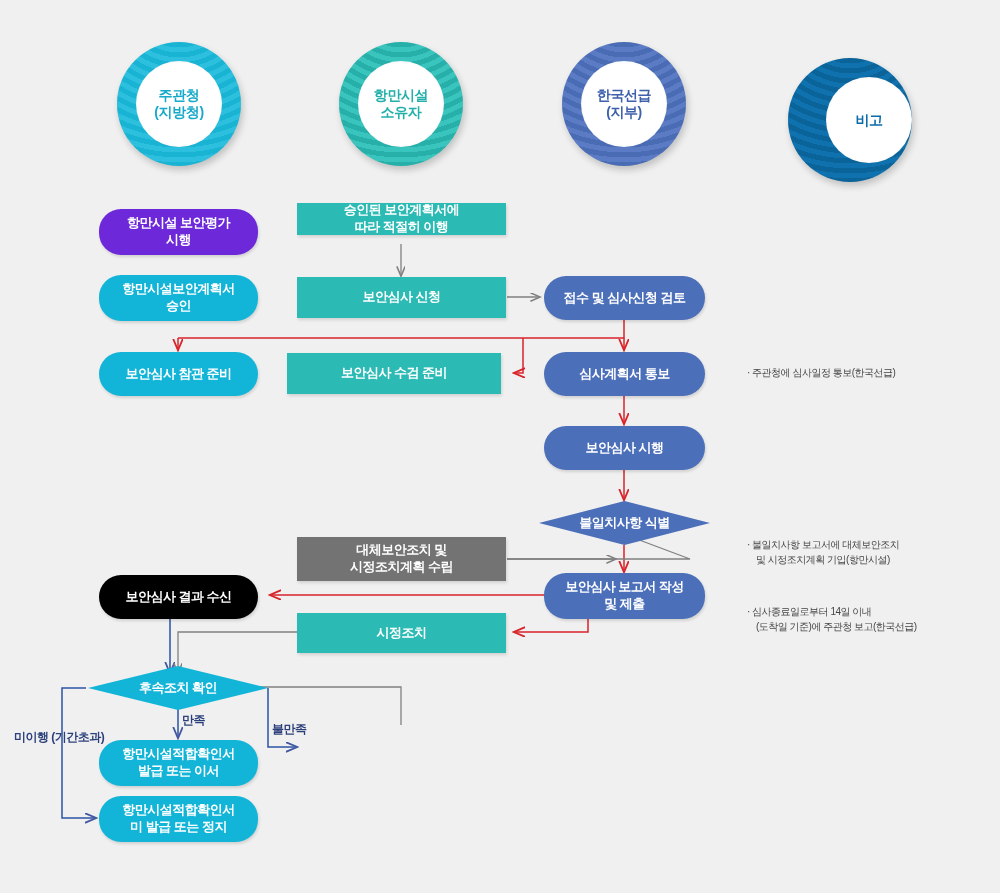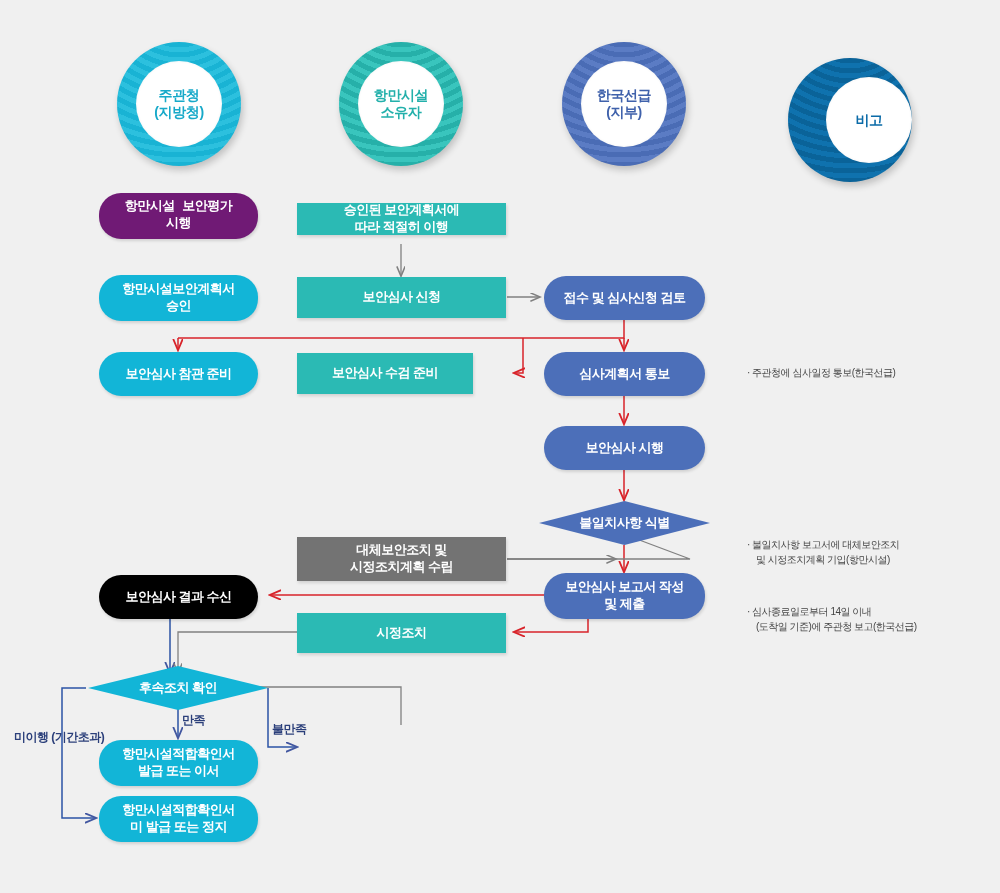--- a/index.html
+++ b/index.html
@@ -190,21 +190,21 @@
     </div>
   </div>
 
   <div class="role" style="left:788px; top:58px; background:
          repeating-radial-gradient(circle at 50% -40%, #0a6399 0 5px, #0f72ae 5px 10px), #0a6399; justify-content: flex-end;">
     <div class="inner" style="color:#0b6ba8">
       <span>비고</span>
     </div>
   </div>
 
-  <div class="node pill" style="left:99px; top:193px; width:159px; height:46px; background:#701a75;font-family:Liberation Mono, monospace;">
+  <div class="node pill" style="left:99px; top:209px; width:159px; height:46px; background:#6d28d9;">
     <div>
       <span>항만시설 보안평가</span>
       <span>시행</span>
     </div>
   </div>
 
   <div class="node pill" style="left:99px; top:275px; width:159px; height:46px; background:#12b5d7;">
     <div>
       <span>항만시설보안계획서</span>
       <span>승인</span>
@@ -243,21 +243,21 @@
       <span>따라 적절히 이행</span>
     </div>
   </div>
 
   <div class="node rect" style="left:297px; top:277px; width:209px; height:41px; background:#2bbab4;">
     <div>
       <span>보안심사 신청</span>
     </div>
   </div>
 
-  <div class="node rect" style="left:297px; top:353px; width:176px; height:41px; background:#2bbab4;">
+  <div class="node rect" style="left:287px; top:353px; width:214px; height:41px; background:#2bbab4;">
     <div>
       <span>보안심사 수검 준비</span>
     </div>
   </div>
 
   <div class="node rect" style="left:297px; top:537px; width:209px; height:44px; background:#737373;">
     <div>
       <span>대체보안조치 및</span>
       <span>시정조치계획 수립</span>
     </div>

